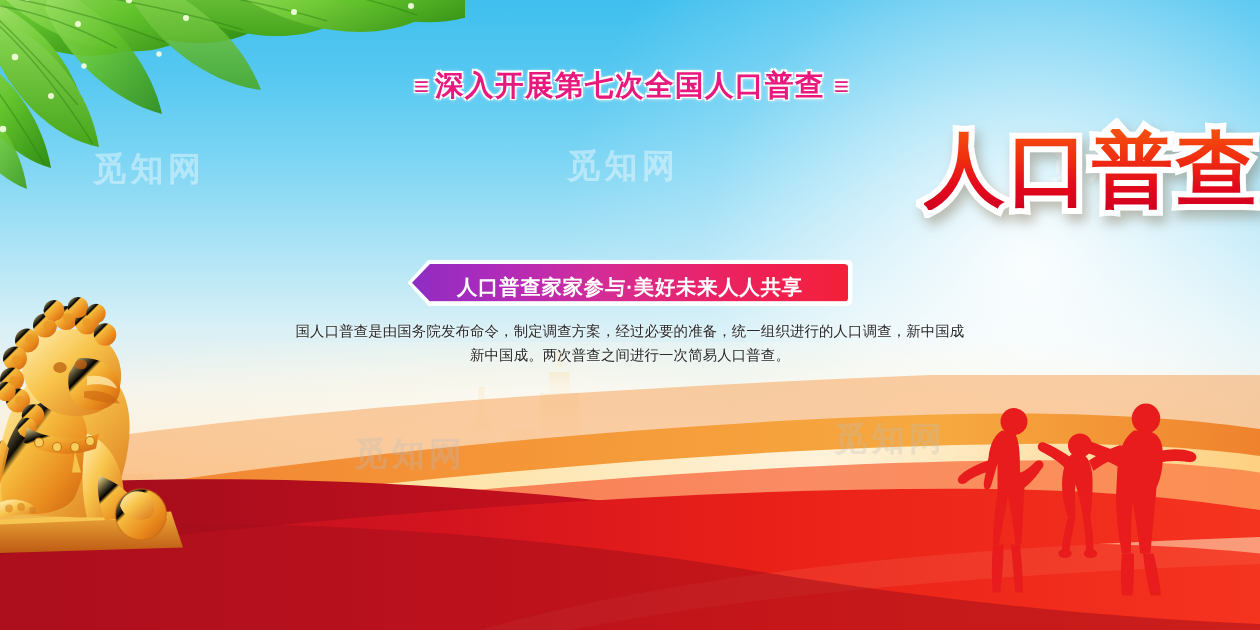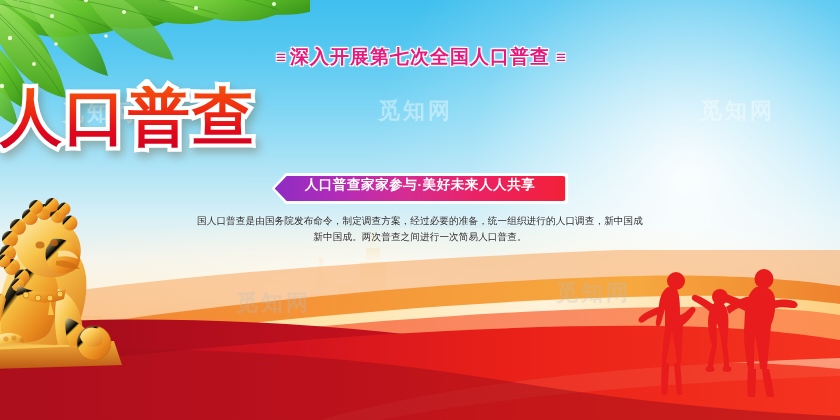--- a/index.html
+++ b/index.html
@@ -55,62 +55,61 @@
   .headline {
     position:absolute; top:44px; left:0; right:0; text-align:center;
     font-size:19px; font-weight:bold; letter-spacing:1px; white-space:nowrap;
     color:#E8197D;
     text-shadow:0 0 3px #fff, 0 0 3px #fff, 1px 1px 0 #fff, -1px -1px 0 #fff, 1px -1px 0 #fff, -1px 1px 0 #fff;
   }
   .headline .deco { color:#E8197D; font-size:17px; padding:0 6px; letter-spacing:-2px; }
 
   
   .title-wrap {
-    position:absolute; top:86px; left:0; right:0; text-align:left; white-space:nowrap;
-    font-size:62px; font-weight:bold; letter-spacing:2px; line-height:1;
+    position:absolute; top:86px; left:0; right:0; text-align:right; white-space:nowrap;
+    font-size:54px; font-weight:bold; letter-spacing:2px; line-height:1;
   }
   .title-seg {
     display:inline-block; position:relative;
     -webkit-text-stroke:8px #ffffff; paint-order:stroke fill;
     filter:drop-shadow(3px 5px 4px rgba(110,80,40,.35));
   }
   .title-seg .fillLayer {
     position:absolute; left:0; top:0; -webkit-text-stroke:0;
     background-clip:text; -webkit-background-clip:text; color:transparent;
   }
   .seg-a { color:#fff; }
   .seg-a .fillLayer { background-image:linear-gradient(180deg,#F4500E 0%,#F03010 35%,#E2081B 72%,#D10020 100%); }
   .seg-b { color:#fff; margin-left:26px; }
   .seg-b .fillLayer { background-image:linear-gradient(180deg,#F2157C 0%,#E31070 38%,#C2128A 75%,#9C1A9B 100%); }
 
   
   .ribbon {
     position:absolute; top:176px; left:50%; transform:translateX(-50%);
-    height:25px; padding:0 30px; display:flex; align-items:flex-start; justify-content:center;
+    height:25px; padding:0 30px; display:flex; align-items:flex-end; justify-content:center;
     background:linear-gradient(90deg,#8E2CC4 0%,#B32BB8 22%,#D62C93 45%,#EC2160 72%,#F42038 100%);
     color:#fff; font-size:13.5px; font-weight:bold; letter-spacing:.6px; white-space:nowrap;
     clip-path:polygon(12px 0, 100% 0, 100% 100%, 12px 100%, 0 50%);
     border-radius:3px;
     box-shadow:0 1px 3px rgba(120,30,90,.35);
   }
   .ribbon-outline {
     position:absolute; top:173px; left:50%; transform:translateX(-50%);
     height:31px; width:306px;
     background:rgba(255,255,255,.92);
     clip-path:polygon(14px 0, 100% 0, 100% 100%, 14px 100%, 0 50%);
     border-radius:4px;
   }
 
   
   .body-copy {
     position:absolute; top:214px; left:50%; transform:translateX(-50%);
     width:470px; text-align:center;
     font-size:9.6px; line-height:15.5px; color:#2A2A2A; letter-spacing:.1px;
     text-shadow:0 0 2px rgba(255,255,255,.9);
-    font-family:Liberation Mono, monospace;
   }
   .body-copy p { margin:0; }
 
   
   .wm {
     position:absolute; color:rgba(255,255,255,.40); font-size:22px; font-weight:bold;
     letter-spacing:3px; pointer-events:none; user-select:none;
   }
   .wm.d { color:rgba(190,190,190,.30); }
 </style>

